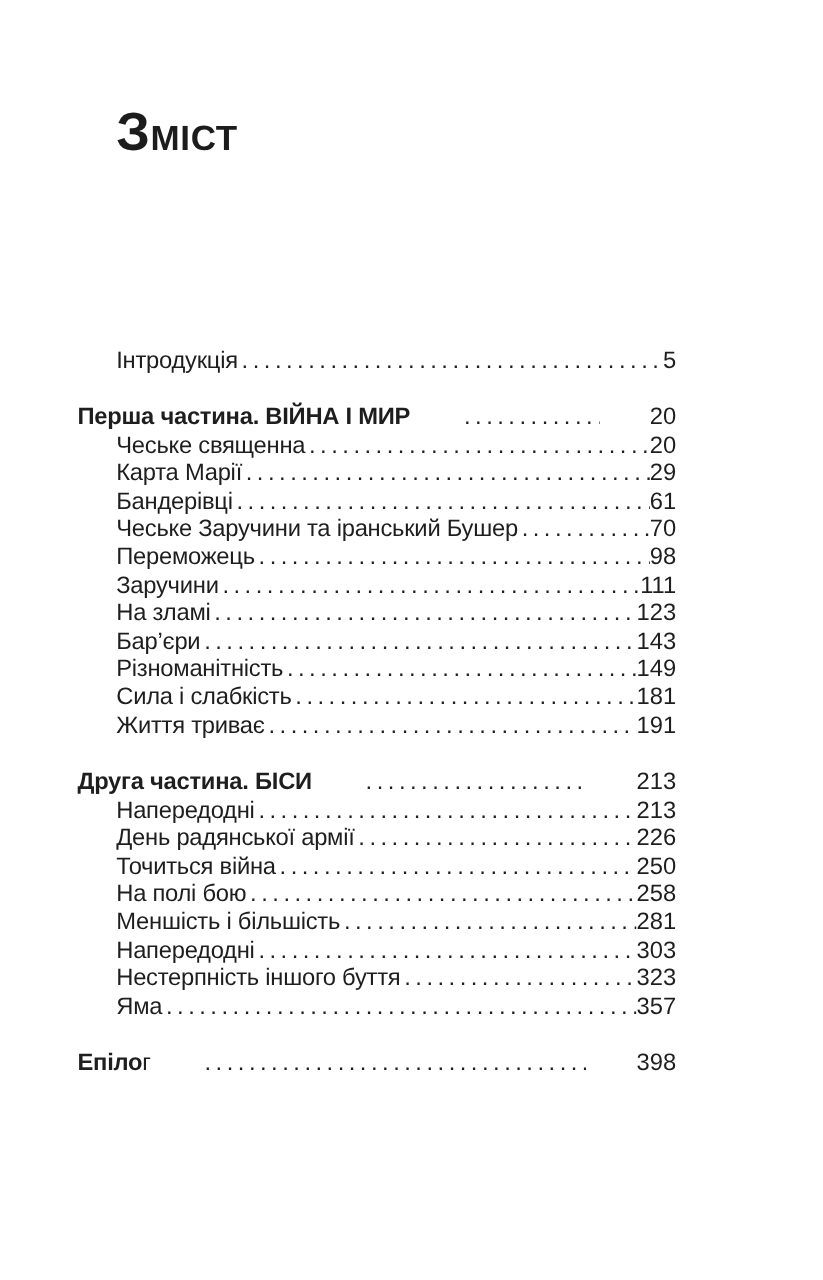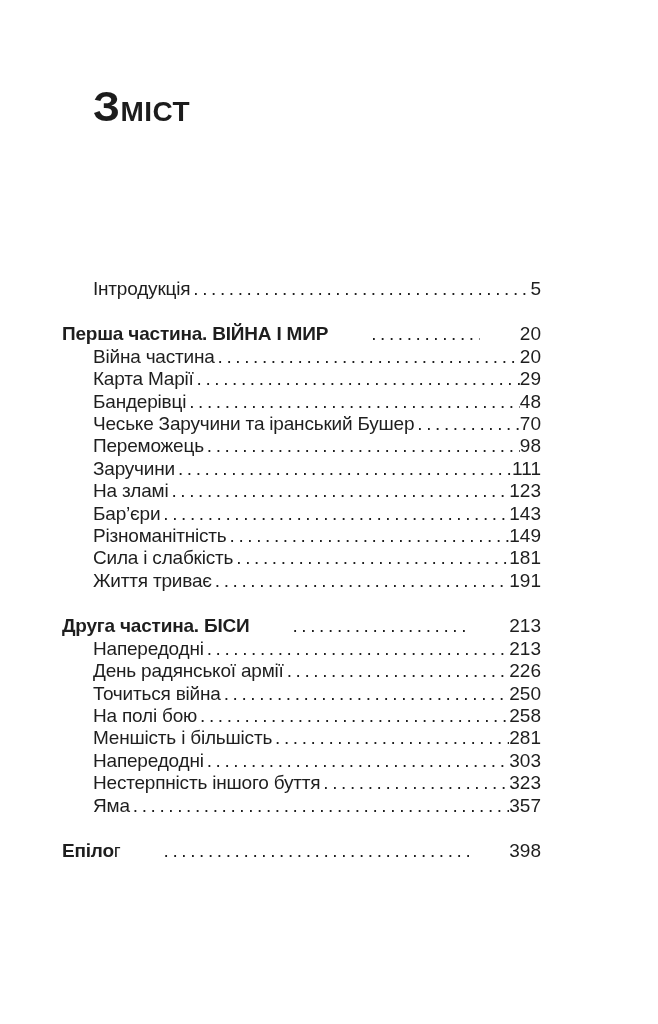--- a/index.html
+++ b/index.html
@@ -71,33 +71,33 @@
       <span class="dots"></span>
       <span class="pg">5</span>
     </div>
 
     <div class="row head">
       <span class="label">Перша частина. ВІЙНА І МИР</span>
       <span class="dots"></span>
       <span class="pg">20</span>
     </div>
     <div class="row sub">
-      <span class="label">Війна частина</span>
+      <span class="label">Чеське священна</span>
       <span class="dots"></span>
       <span class="pg">20</span>
     </div>
     <div class="row sub">
       <span class="label">Карта Марії</span>
       <span class="dots"></span>
       <span class="pg">29</span>
     </div>
     <div class="row sub">
       <span class="label">Бандерівці</span>
       <span class="dots"></span>
-      <span class="pg">48</span>
+      <span class="pg">61</span>
     </div>
     <div class="row sub">
       <span class="label">Чеське Заручини та іранський Бушер</span>
       <span class="dots"></span>
       <span class="pg">70</span>
     </div>
     <div class="row sub">
       <span class="label">Переможець</span>
       <span class="dots"></span>
       <span class="pg">98</span>

